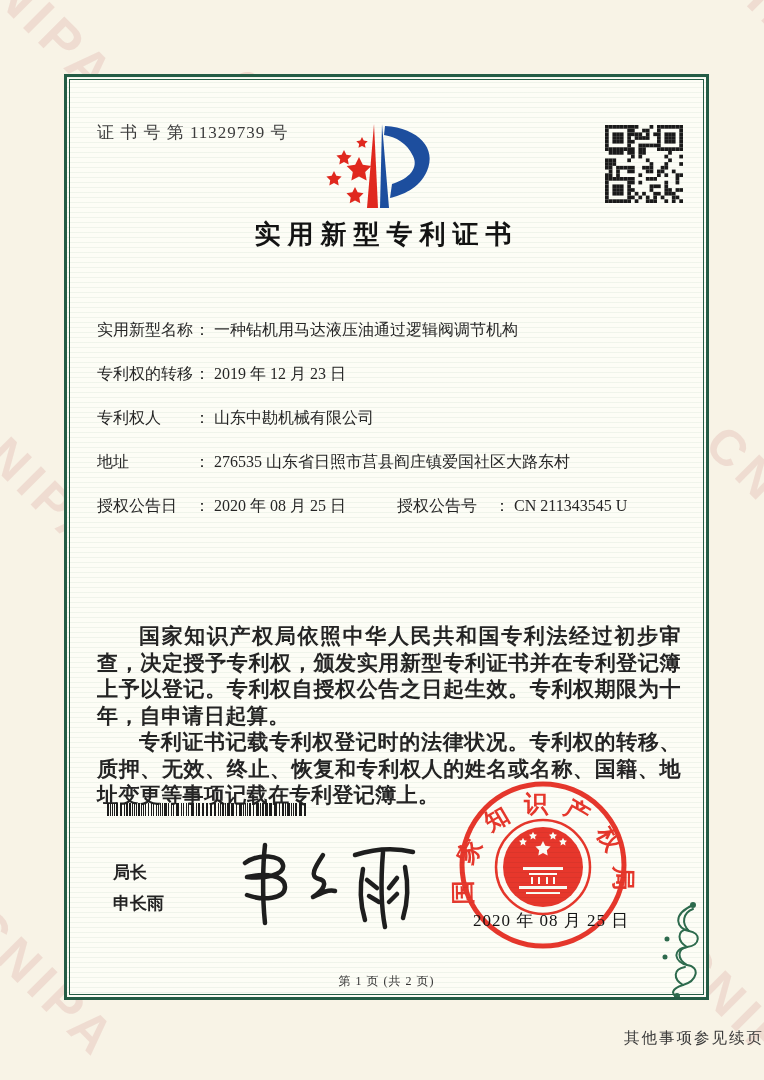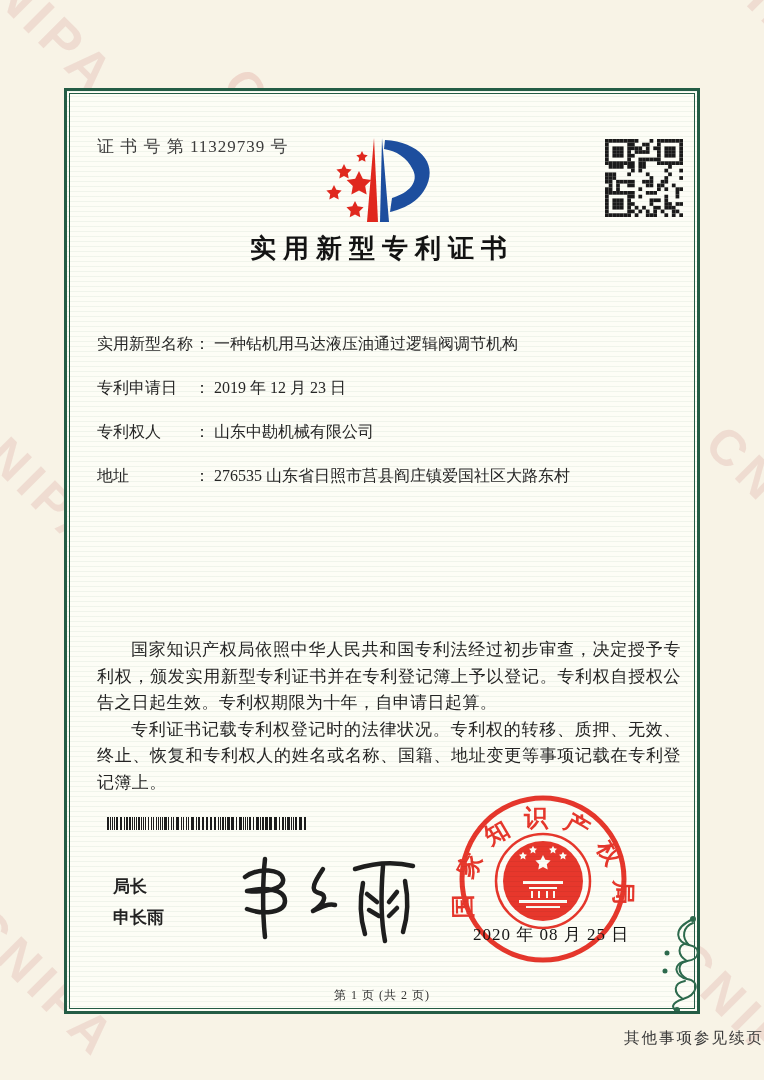--- a/index.html
+++ b/index.html
@@ -20,27 +20,28 @@
   .wm2{left:668px;top:-34px;font-size:52px;}
   .wm3{left:196px;top:120px;font-size:50px;transform:rotate(55deg);color:rgba(224,160,152,0.34);}
   .wm4{left:498px;top:300px;font-size:48px;transform:rotate(50deg);color:rgba(220,168,160,0.28);}
   .wm5{left:-60px;top:452px;font-size:50px;}
   .wm6{left:688px;top:470px;font-size:50px;}
   .wm7{left:-52px;top:952px;font-size:52px;}
   .wm8{left:652px;top:986px;font-size:52px;}
 
   
   .frame{
-    position:absolute;left:64px;top:88px;width:630px;height:920px;
+    position:absolute;left:64px;top:74px;width:630px;height:920px;
     border:3px solid #245c45;
     background:
       repeating-linear-gradient(180deg,
         rgba(150,184,160,0.13) 0px, rgba(150,184,160,0.13) 1px,
         rgba(255,255,255,0) 1px, rgba(255,255,255,0) 5px),
       #fdfdf6;
+    padding-left: 9px;
   }
   .frame::before{
     content:"";position:absolute;inset:2px;border:1px solid #245c45;pointer-events:none;
   }
   .abs{position:absolute;}
   .certno{left:30px;top:44px;font-size:17px;color:#3d3d3d;letter-spacing:1px;}
   .logo{left:244px;top:36px;width:150px;height:100px;}
   .qr{left:538px;top:48px;width:78px;height:78px;}
   .title{
     left:0;top:140px;width:100%;text-align:center;
@@ -48,21 +49,21 @@
   }
   .fields{left:30px;top:240px;width:586px;font-size:16px;color:#262626;}
   .frow{margin-bottom:18px;line-height:26px;white-space:nowrap;}
   .flabel{
     display:inline-block;width:97px;height:26px;overflow:hidden;
     text-align:justify;vertical-align:top;
   }
   .flabel::after{content:"";display:inline-block;width:100%;height:0;}
   .fval{margin-left:4px;}
   .gpair1{display:inline-block;width:300px;}
-  .paras{left:30px;top:546px;width:584px;font-size:17px;line-height:26.5px;color:#242424;text-align:justify;}
+  .paras{left:30px;top:546px;width:584px;font-size:21px;line-height:26.5px;color:#242424;text-align:justify;font-weight:bold;}
   .paras p{margin:0;text-indent:2em;letter-spacing:0.4px;}
   .barcode{left:40px;top:726px;width:200px;height:13px;display:block;}
   .officer{left:46px;top:780px;font-size:17px;color:#222;line-height:31px;font-weight:bold;}
   .sig{left:158px;top:752px;width:210px;height:110px;}
   .sealwrap{left:384px;top:698px;width:184px;height:184px;mix-blend-mode:multiply;}
   .sealdate{
     left:406px;top:832px;width:210px;font-size:17px;color:#151515;
     letter-spacing:1px;white-space:nowrap;
   }
   .flourish{left:576px;top:824px;width:62px;height:96px;}
@@ -322,27 +323,30 @@
       <rect x="72.38" y="72.38" width="3.62" height="3.62" fill="#1a1a1a"></rect>
     </svg>
 
   <div class="abs title">实用新型专利证书</div>
 
   <div class="abs fields">
     <div class="frow">
       <span class="flabel">实用新型名称</span><span>：</span><span class="fval">一种钻机用马达液压油通过逻辑阀调节机构</span>
     </div>
     <div class="frow">
-      <span class="flabel">专利申请日</span><span>：</span><span class="fval">2019 年 12 月 23 日</span>
+      <span class="flabel">专利权的转移</span><span>：</span><span class="fval">2019 年 12 月 23 日</span>
     </div>
     <div class="frow">
       <span class="flabel">专利权人</span><span>：</span><span class="fval">山东中勘机械有限公司</span>
     </div>
     <div class="frow">
       <span class="flabel">地址</span><span>：</span><span class="fval">276535 山东省日照市莒县阎庄镇爱国社区大路东村</span>
+    </div>
+    <div class="frow">
+      <span class="gpair1"><span class="flabel">授权公告日</span><span>：</span><span class="fval">2020 年 08 月 25 日</span></span><span class="flabel">授权公告号</span><span>：</span><span class="fval">CN 211343545 U</span>
     </div>
   </div>
 
   <div class="abs paras">
     <p>国家知识产权局依照中华人民共和国专利法经过初步审查，决定授予专利权，颁发实用新型专利证书并在专利登记簿上予以登记。专利权自授权公告之日起生效。专利权期限为十年，自申请日起算。</p>
     <p>专利证书记载专利权登记时的法律状况。专利权的转移、质押、无效、终止、恢复和专利权人的姓名或名称、国籍、地址变更等事项记载在专利登记簿上。</p>
   </div>
 
   <svg class="abs barcode" id="barcode" viewBox="0 0 200 13" preserveAspectRatio="none">
       <rect x="0" y="0" width="2" height="13" fill="#1c1c1c"></rect>

